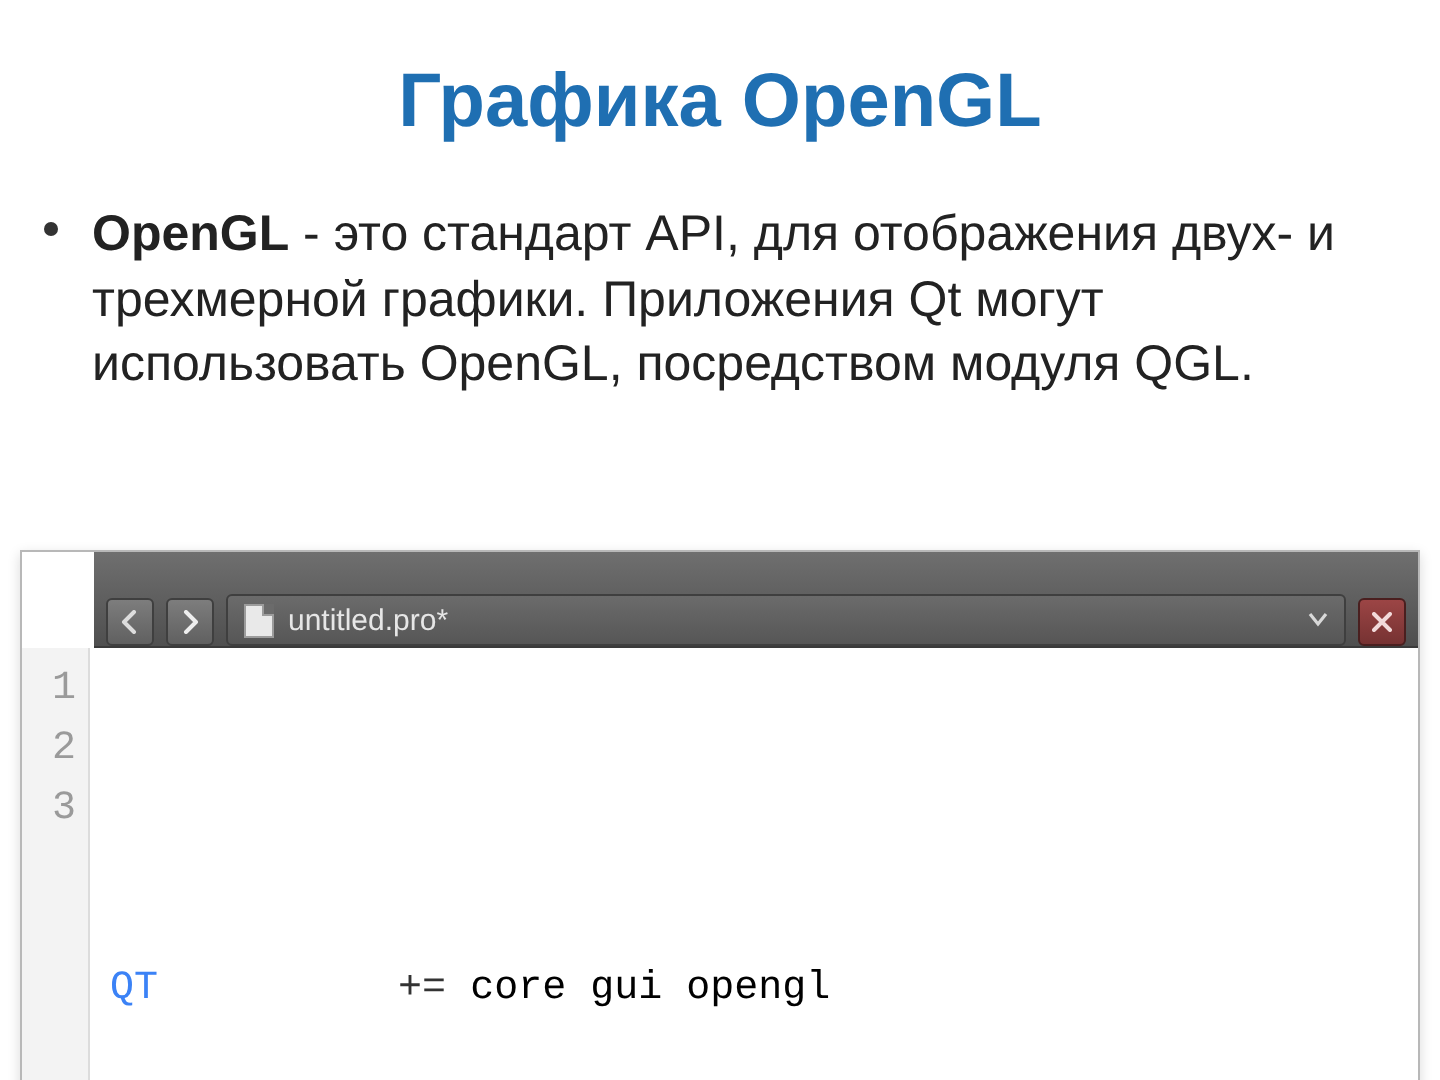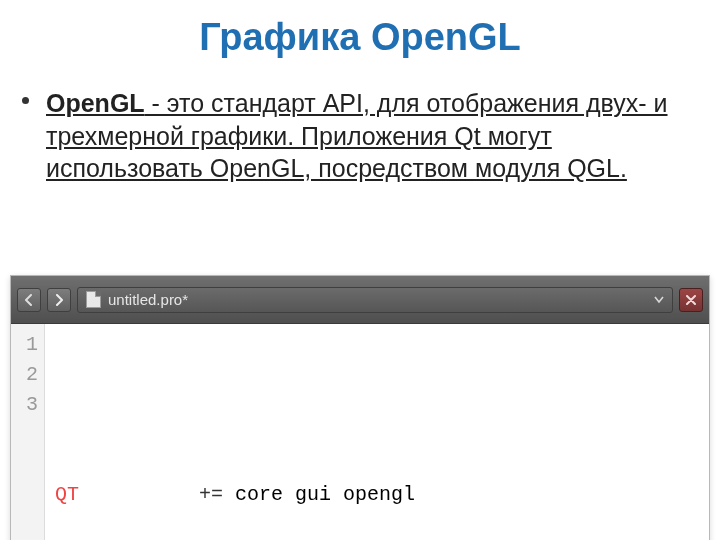--- a/index.html
+++ b/index.html
@@ -9,24 +9,24 @@
     background: #fff;
     font-family: Arial, Helvetica, sans-serif;
     overflow: hidden;
     color: #222;
   }
   h1.title {
     text-align: center;
     font-size: 38px;
     font-weight: bold;
     color: #1f6fb2;
-    padding-top: 16px;
+    padding-top: 30px;
     padding-bottom: 10px;
   }
-  .body-area { padding: 18px 46px 0 46px; text-decoration: underline; }
+  .body-area { padding: 18px 46px 0 46px; }
   ul { list-style: none; }
   li { position: relative; }
   .bullet-dot {
     position: absolute;
     left: -24px;
     top: 10px;
     width: 7px;
     height: 7px;
     background: #333;
     border-radius: 50%;
@@ -45,23 +45,24 @@
     width: 700px;
     border: 1px solid #b8b8b8;
     background: #fff;
     box-shadow: 0 2px 6px rgba(0,0,0,.15);
   }
   .toolbar {
     height: 48px;
     background: linear-gradient(#6f6f6f, #4f4f4f);
     border-bottom: 1px solid #3a3a3a;
     display: flex;
-    align-items: center;
+    align-items: flex-end;
     padding: 0 6px;
     gap: 6px;
+    margin-left: 36px;
   }
   .tb-btn {
     width: 24px;
     height: 24px;
     display: flex;
     align-items: center;
     justify-content: center;
     border-radius: 3px;
     background: linear-gradient(#7d7d7d, #606060);
     border: 1px solid #3f3f3f;
@@ -116,21 +117,21 @@
     text-align: right;
     padding: 6px 6px;
     user-select: none;
   }
   .gutter div { height: 30px; }
   .code {
     padding: 6px 10px;
     white-space: pre;
   }
   .code .row { height: 30px; display: flex; align-items: center; }
-  .kw { color: #ef4444; font-weight: 500; }
+  .kw { color: #3b82f6; font-weight: 500; }
   .op { color: #333; }
   .txt { color: #000000; }
 </style>
 </head>
 <body>
 
 <h1 class="title">Графика OpenGL</h1>
 
 <div class="body-area">
   <ul>

